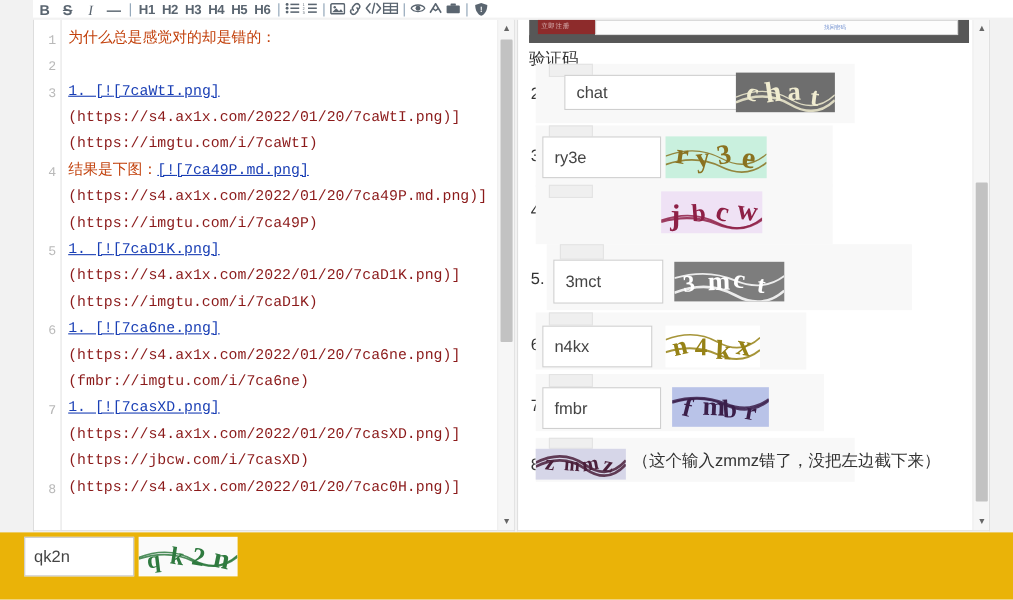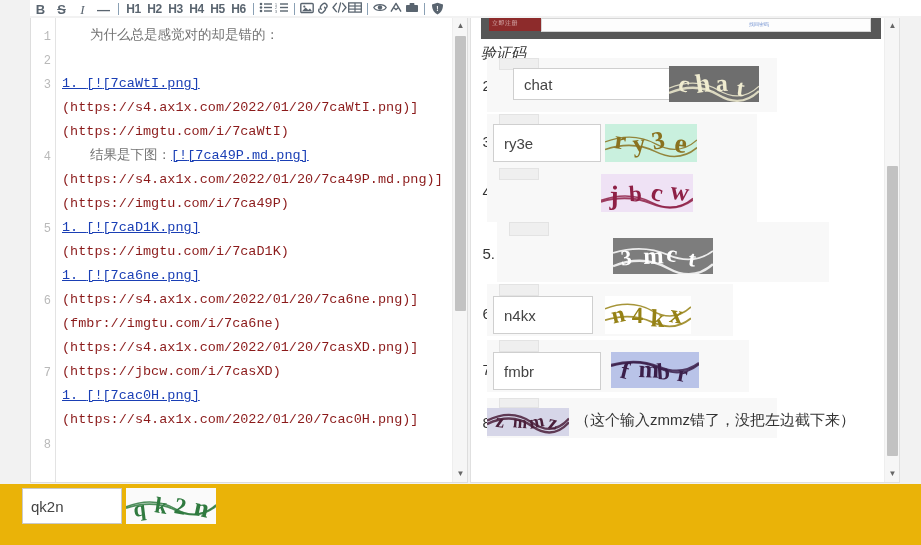--- a/index.html
+++ b/index.html
@@ -55,21 +55,21 @@
   .code{
     position:absolute;left:25px;top:0;right:18px;bottom:0;
     padding:6px 0 0 6px;box-sizing:border-box;overflow:hidden;
   }
   .cline{
     font-family:"Liberation Mono","DejaVu Sans Mono",monospace;
     font-size:13.5px;line-height:24px;white-space:pre;letter-spacing:0px;
   }
   .burl{color:#8b1a1a;}
   .blink{color:#1a3fb5;text-decoration:underline;}
-  .bplain{color:#737373;margin-left:28px;}
+  .bplain{color:#c2410c;}
 
   
   .vscroll{
     position:absolute;top:0;right:0;width:15px;height:100%;
     background:#f6f6f6;border-left:1px solid #eeeeee;box-sizing:border-box;
   }
   .vs-arrow{
     width:15px;height:16px;display:flex;align-items:center;justify-content:center;
     color:#666;font-size:8px;line-height:8px;
   }
@@ -91,21 +91,21 @@
   .shot-bar{position:absolute;left:0;top:0;width:400px;height:21px;background:#575757;}
   .shot-redbtn{position:absolute;left:8px;top:0;width:52px;height:13px;background:#8d2b2b;}
   .shot-redtxt{position:absolute;left:11px;top:1px;width:46px;height:9px;
     font-size:6px;color:#dcb8b8;letter-spacing:.5px;overflow:hidden;white-space:nowrap;}
   .shot-white{position:absolute;left:60px;top:0;width:330px;height:14px;background:#fdfdfd;border:1px solid #d6d6d6;box-sizing:border-box;}
   .shot-bluetxt{position:absolute;left:268px;top:3px;font-size:5px;color:#6f8fd0;white-space:nowrap;}
   .shot-bottom{position:absolute;left:0;top:14px;width:400px;height:7px;background:#575757;}
 
   .cn-label{
     position:absolute;left:10px;top:26px;
-    font-size:15px;color:#333;font-family:"Liberation Sans",sans-serif;font-style:italic;
+    font-size:15px;color:#333;font-family:"Liberation Sans",sans-serif;
   }
 
   
   .plist{position:absolute;left:0;top:46px;width:414px;}
   .prow{position:relative;width:414px;}
   .pnum{
     position:absolute;left:0;top:0;width:24px;text-align:right;
     font-size:15px;color:#333;font-family:"Liberation Sans",sans-serif;
   }
   .shot-pagebg{position:absolute;background:#f8f8f8;}
@@ -279,27 +279,28 @@
     <div class="code" id="code">
         <div class="cline"><span class="bplain">为什么总是感觉对的却是错的：</span></div>
         <div class="cline">&nbsp;</div>
         <div class="cline"><span class="blink">1. </span><span class="blink">[!</span><span class="blink">[7caWtI.png]</span></div>
         <div class="cline"><span class="burl">(https://s4.ax1x.com/2022/01/20/7caWtI.png)]</span></div>
         <div class="cline"><span class="burl">(https://imgtu.com/i/7caWtI)</span></div>
         <div class="cline"><span class="bplain">结果是下图：</span><span class="blink">[!</span><span class="blink">[7ca49P.md.png]</span></div>
         <div class="cline"><span class="burl">(https://s4.ax1x.com/2022/01/20/7ca49P.md.png)]</span></div>
         <div class="cline"><span class="burl">(https://imgtu.com/i/7ca49P)</span></div>
         <div class="cline"><span class="blink">1. </span><span class="blink">[!</span><span class="blink">[7caD1K.png]</span></div>
+        <div class="cline"><span class="burl">(https://s4.ax1x.com/2022/01/20/7caD1K.png)]</span></div>
         <div class="cline"><span class="burl">(https://imgtu.com/i/7caD1K)</span></div>
         <div class="cline"><span class="blink">1. </span><span class="blink">[!</span><span class="blink">[7ca6ne.png]</span></div>
         <div class="cline"><span class="burl">(https://s4.ax1x.com/2022/01/20/7ca6ne.png)]</span></div>
         <div class="cline"><span class="burl">(fmbr://imgtu.com/i/7ca6ne)</span></div>
+        <div class="cline"><span class="blink">1. </span><span class="blink">[!</span><span class="blink">[7casXD.png]</span></div>
         <div class="cline"><span class="burl">(https://s4.ax1x.com/2022/01/20/7casXD.png)]</span></div>
         <div class="cline"><span class="burl">(https://jbcw.com/i/7casXD)</span></div>
-        <div class="cline"><span class="blink">1. </span><span class="blink">[!</span><span class="blink">[7cac0H.png]</span></div>
         <div class="cline"><span class="burl">(https://s4.ax1x.com/2022/01/20/7cac0H.png)]</span></div>
       </div>
 
     <div class="vscroll">
       <div class="vs-arrow">▲</div>
       <div class="vs-thumb" style="top:18px;height:275px;"></div>
       <div class="vs-arrow" style="position:absolute;bottom:0;">▼</div>
     </div>
   </div>
 
@@ -362,20 +363,21 @@
                 <text x="68.4" y="24.5" font-size="25.5" font-family="Liberation Serif, serif" font-weight="bold" fill="#8e2046" transform="rotate(8.5 68.4 24.5)">w</text>
                 <path d="M0 27.7 Q27.6 20.1 50.6 29.7 T92 25.7" fill="none" stroke="#8e2046" stroke-width="2.0" opacity="0.85"></path>
                 <path d="M0 26.3 Q27.6 16.7 50.6 28.3 T92 24.3" fill="none" stroke="#8e2046" stroke-width="1.5" opacity="0.85"></path>
               </svg>
             </div>
           </div>
           <div class="prow" style="position: absolute; top: 170px; left: 0px; height: 56px;">
             <div class="pnum" style="top: 11px;">5.</div>
             <div class="shot-pagebg" style="left: 26px; top: -12px; width: 332px; height: 60px;"></div>
             <div class="shot-tab" style="left: 38px; width: 40px; top: -12px; height: 14px;"></div>
+            <div class="shot-input" style="left: 32px; top: 2px; width: 100px; height: 40px;">3mct</div>
             <div class="cap" style="left: 142px; top: 4px; width: 100px; height: 36px; background: rgb(125, 125, 125);">
               <svg width="100" height="36" viewBox="0 0 100 36">
                 <text x="8.6" y="27.5" font-size="21.7" font-family="Liberation Serif, serif" font-weight="bold" fill="#ffffff" transform="rotate(-6.1 8.6 27.5)">3</text>
                 <text x="30.6" y="25.9" font-size="24.4" font-family="Liberation Serif, serif" font-weight="bold" fill="#ffffff" transform="rotate(-1.9 30.6 25.9)">m</text>
                 <text x="52.6" y="22.4" font-size="23.8" font-family="Liberation Serif, serif" font-weight="bold" fill="#ffffff" transform="rotate(9.7 52.6 22.4)">c</text>
                 <text x="74.6" y="27.4" font-size="22.0" font-family="Liberation Serif, serif" font-weight="bold" fill="#ffffff" transform="rotate(9.0 74.6 27.4)">t</text>
                 <path d="M0 28.2 Q30.0 16.4 55.0 30.2 T100 26.2" fill="none" stroke="#ffffff" stroke-width="2.4" opacity="0.85"></path>
                 <path d="M0 14.9 Q30.0 6.1 55.0 16.9 T100 12.9" fill="none" stroke="#ffffff" stroke-width="1.7" opacity="0.85"></path>
               </svg>
             </div>

